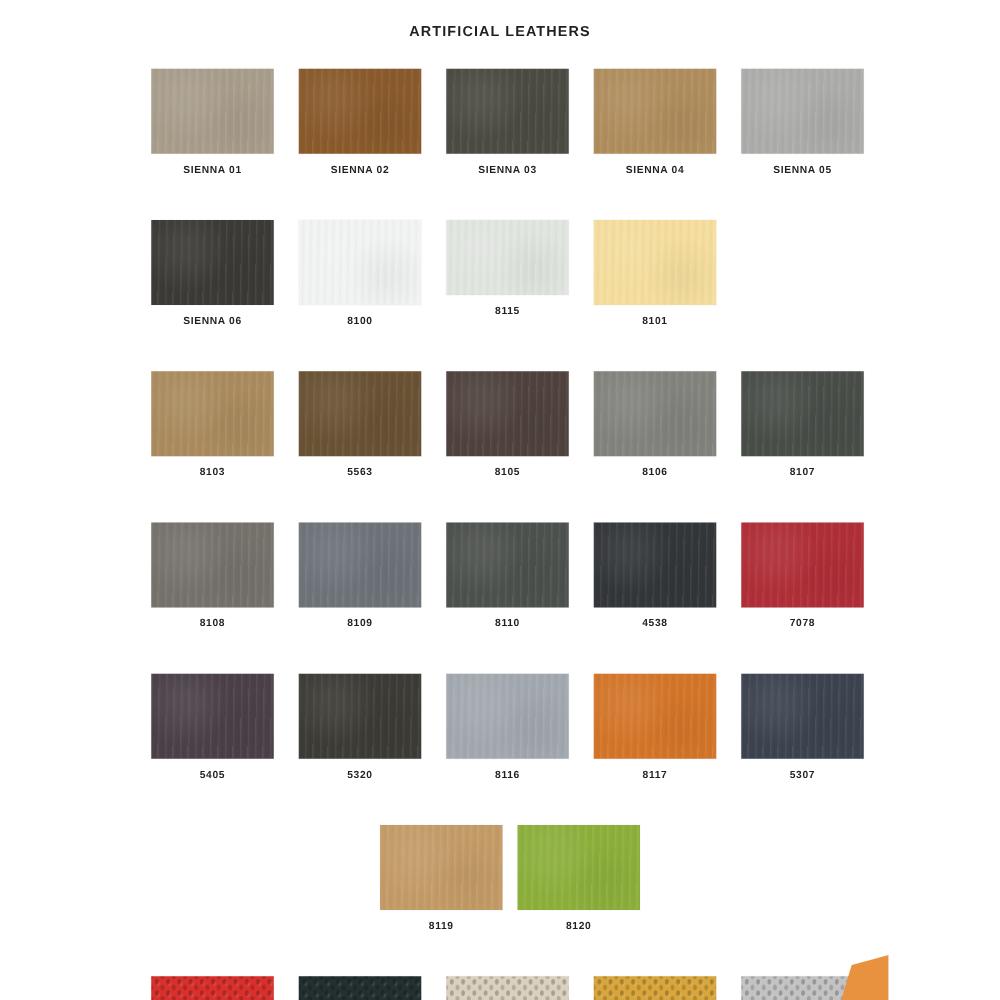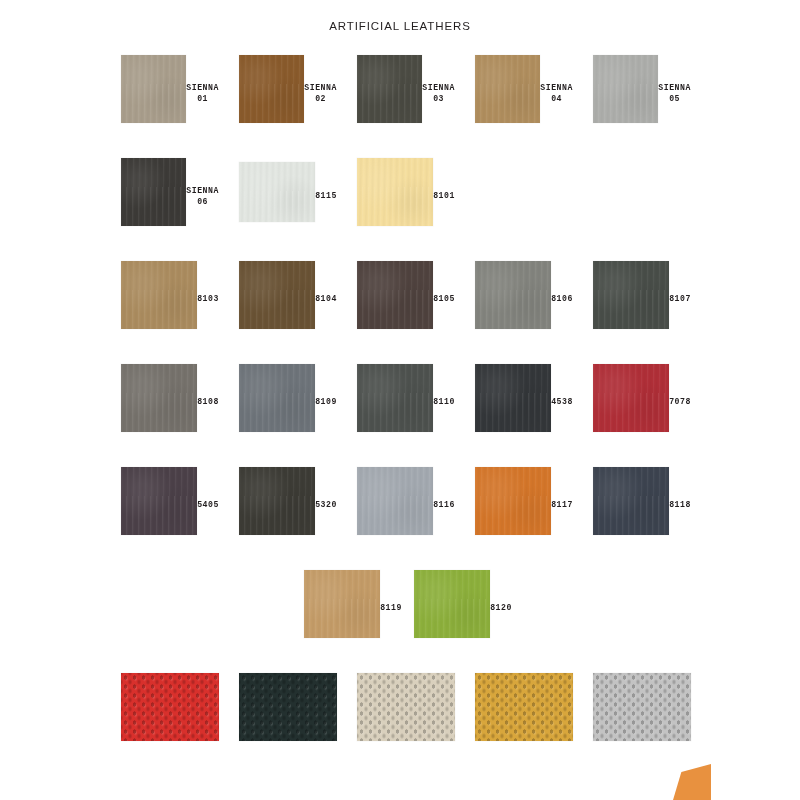--- a/index.html
+++ b/index.html
@@ -15,21 +15,21 @@
     font-family: "Liberation Sans", sans-serif;
     overflow: hidden;
   }
   #page-title {
     position: absolute;
     top: 20px;
     left: 0;
     width: 800px;
     text-align: center;
     font-size: 11.5px;
-    font-weight: normal;
+    font-weight: bold;
     letter-spacing: 0.9px;
     color: #231f20;
   }
   .swatch-grid {
     position: absolute;
     left: 121px;
     top: 55px;
     width: 574px;
   }
   .swatch-row {
@@ -38,23 +38,22 @@
     gap: 20px;
     margin-bottom: 35px;
   }
   .swatch-row.centered {
     justify-content: center;
     gap: 12px;
   }
   .swatch-cell {
     width: 98px;
     display: flex;
-    flex-direction: row;
+    flex-direction: column;
     align-items: center;
-    font-family: Liberation Mono, monospace;
   }
   .swatch-chip {
     width: 98px;
     height: 68px;
     position: relative;
     overflow: hidden;
     box-shadow: 0 0 0 0.5px rgba(0,0,0,0.04);
   }
   .swatch-chip.short { height: 60px; }
   .swatch-chip .grain {
@@ -137,20 +136,26 @@
         </div>
       </div>
       <div class="swatch-row">
         <div class="swatch-cell">
           <div class="swatch-chip" style="background: rgb(61, 59, 56);">
             <div class="grain"></div>
           </div>
           <div class="swatch-label">SIENNA 06</div>
         </div>
         <div class="swatch-cell">
+          <div class="swatch-chip" style="background: rgb(242, 243, 243);">
+            <div class="grain"></div>
+          </div>
+          <div class="swatch-label">8100</div>
+        </div>
+        <div class="swatch-cell">
           <div class="swatch-chip short" style="background: rgb(226, 230, 225);">
             <div class="grain"></div>
           </div>
           <div class="swatch-label">8115</div>
         </div>
         <div class="swatch-cell">
           <div class="swatch-chip" style="background: rgb(245, 222, 158);">
             <div class="grain"></div>
           </div>
           <div class="swatch-label">8101</div>
@@ -160,21 +165,21 @@
         <div class="swatch-cell">
           <div class="swatch-chip" style="background: rgb(171, 140, 95);">
             <div class="grain"></div>
           </div>
           <div class="swatch-label">8103</div>
         </div>
         <div class="swatch-cell">
           <div class="swatch-chip" style="background: rgb(106, 83, 53);">
             <div class="grain"></div>
           </div>
-          <div class="swatch-label">8104</div>
+          <div class="swatch-label">5563</div>
         </div>
         <div class="swatch-cell">
           <div class="swatch-chip" style="background: rgb(80, 67, 63);">
             <div class="grain"></div>
           </div>
           <div class="swatch-label">8105</div>
         </div>
         <div class="swatch-cell">
           <div class="swatch-chip" style="background: rgb(131, 132, 126);">
             <div class="grain"></div>
@@ -242,21 +247,21 @@
         <div class="swatch-cell">
           <div class="swatch-chip" style="background: rgb(212, 118, 42);">
             <div class="grain"></div>
           </div>
           <div class="swatch-label">8117</div>
         </div>
         <div class="swatch-cell">
           <div class="swatch-chip" style="background: rgb(61, 68, 80);">
             <div class="grain"></div>
           </div>
-          <div class="swatch-label">8118</div>
+          <div class="swatch-label">5307</div>
         </div>
       </div>
       <div class="swatch-row centered">
         <div class="swatch-cell">
           <div class="swatch-chip" style="background: rgb(196, 156, 104);">
             <div class="grain"></div>
           </div>
           <div class="swatch-label">8119</div>
         </div>
         <div class="swatch-cell">

